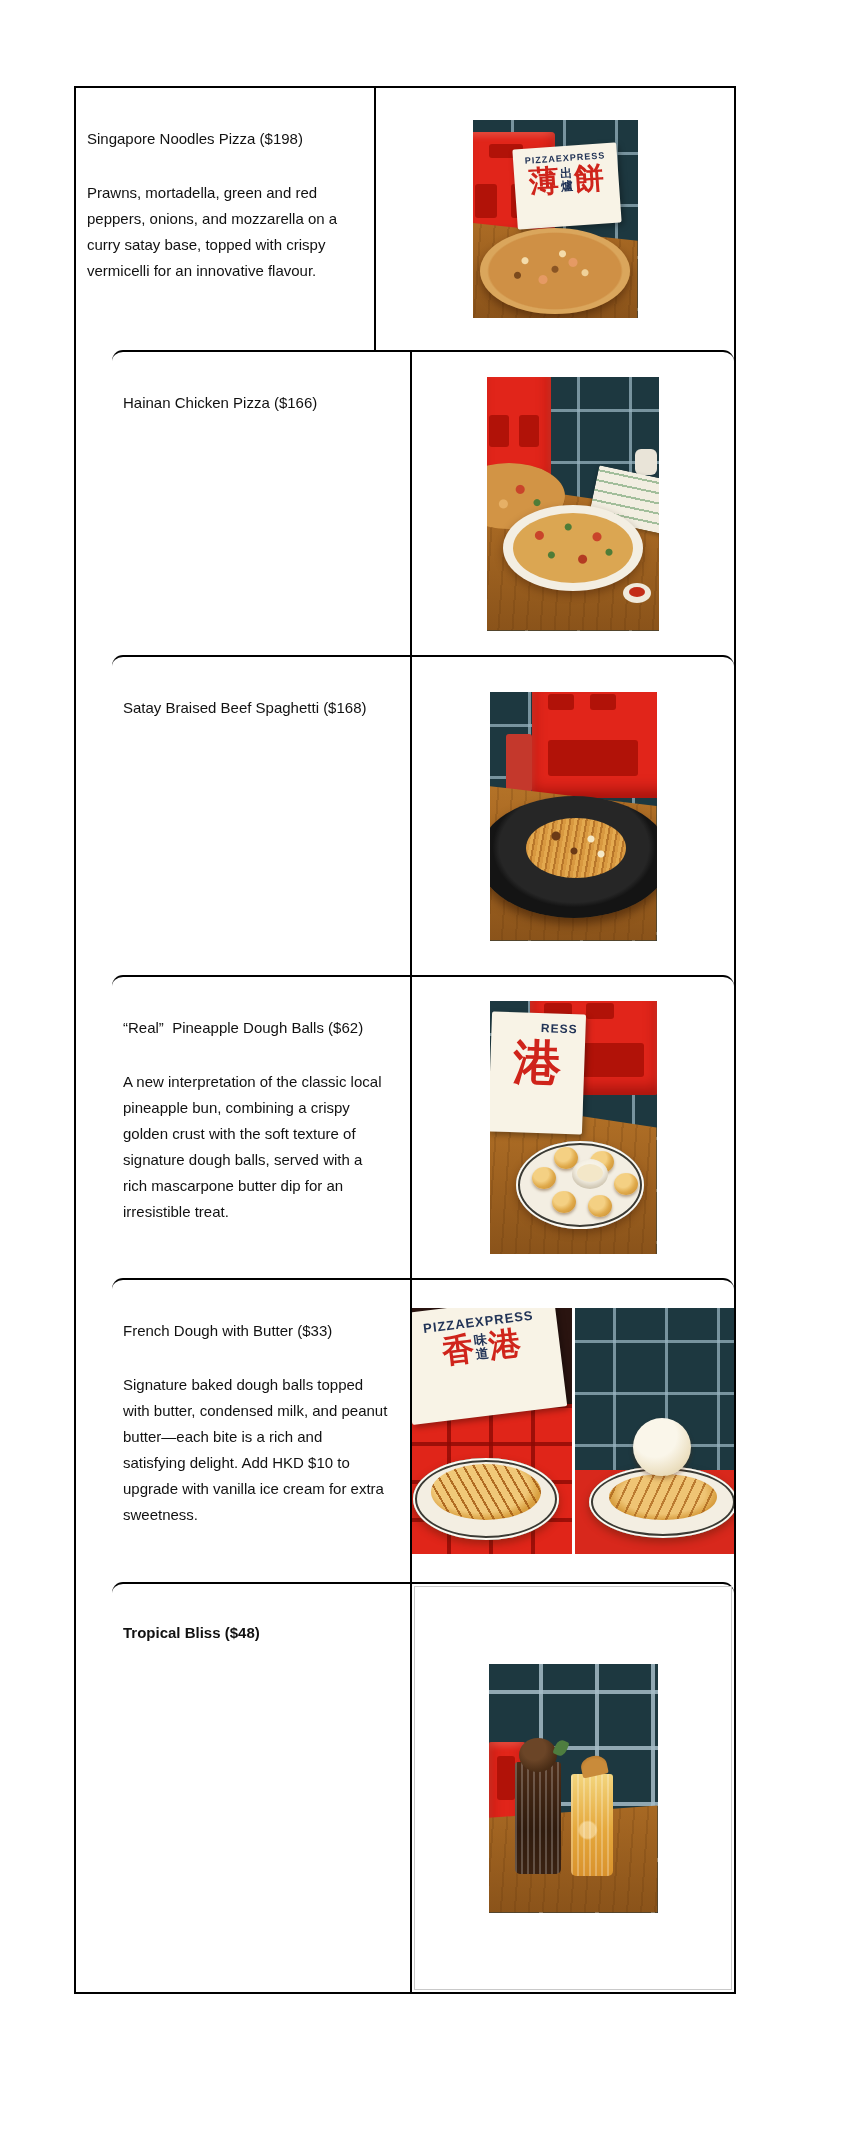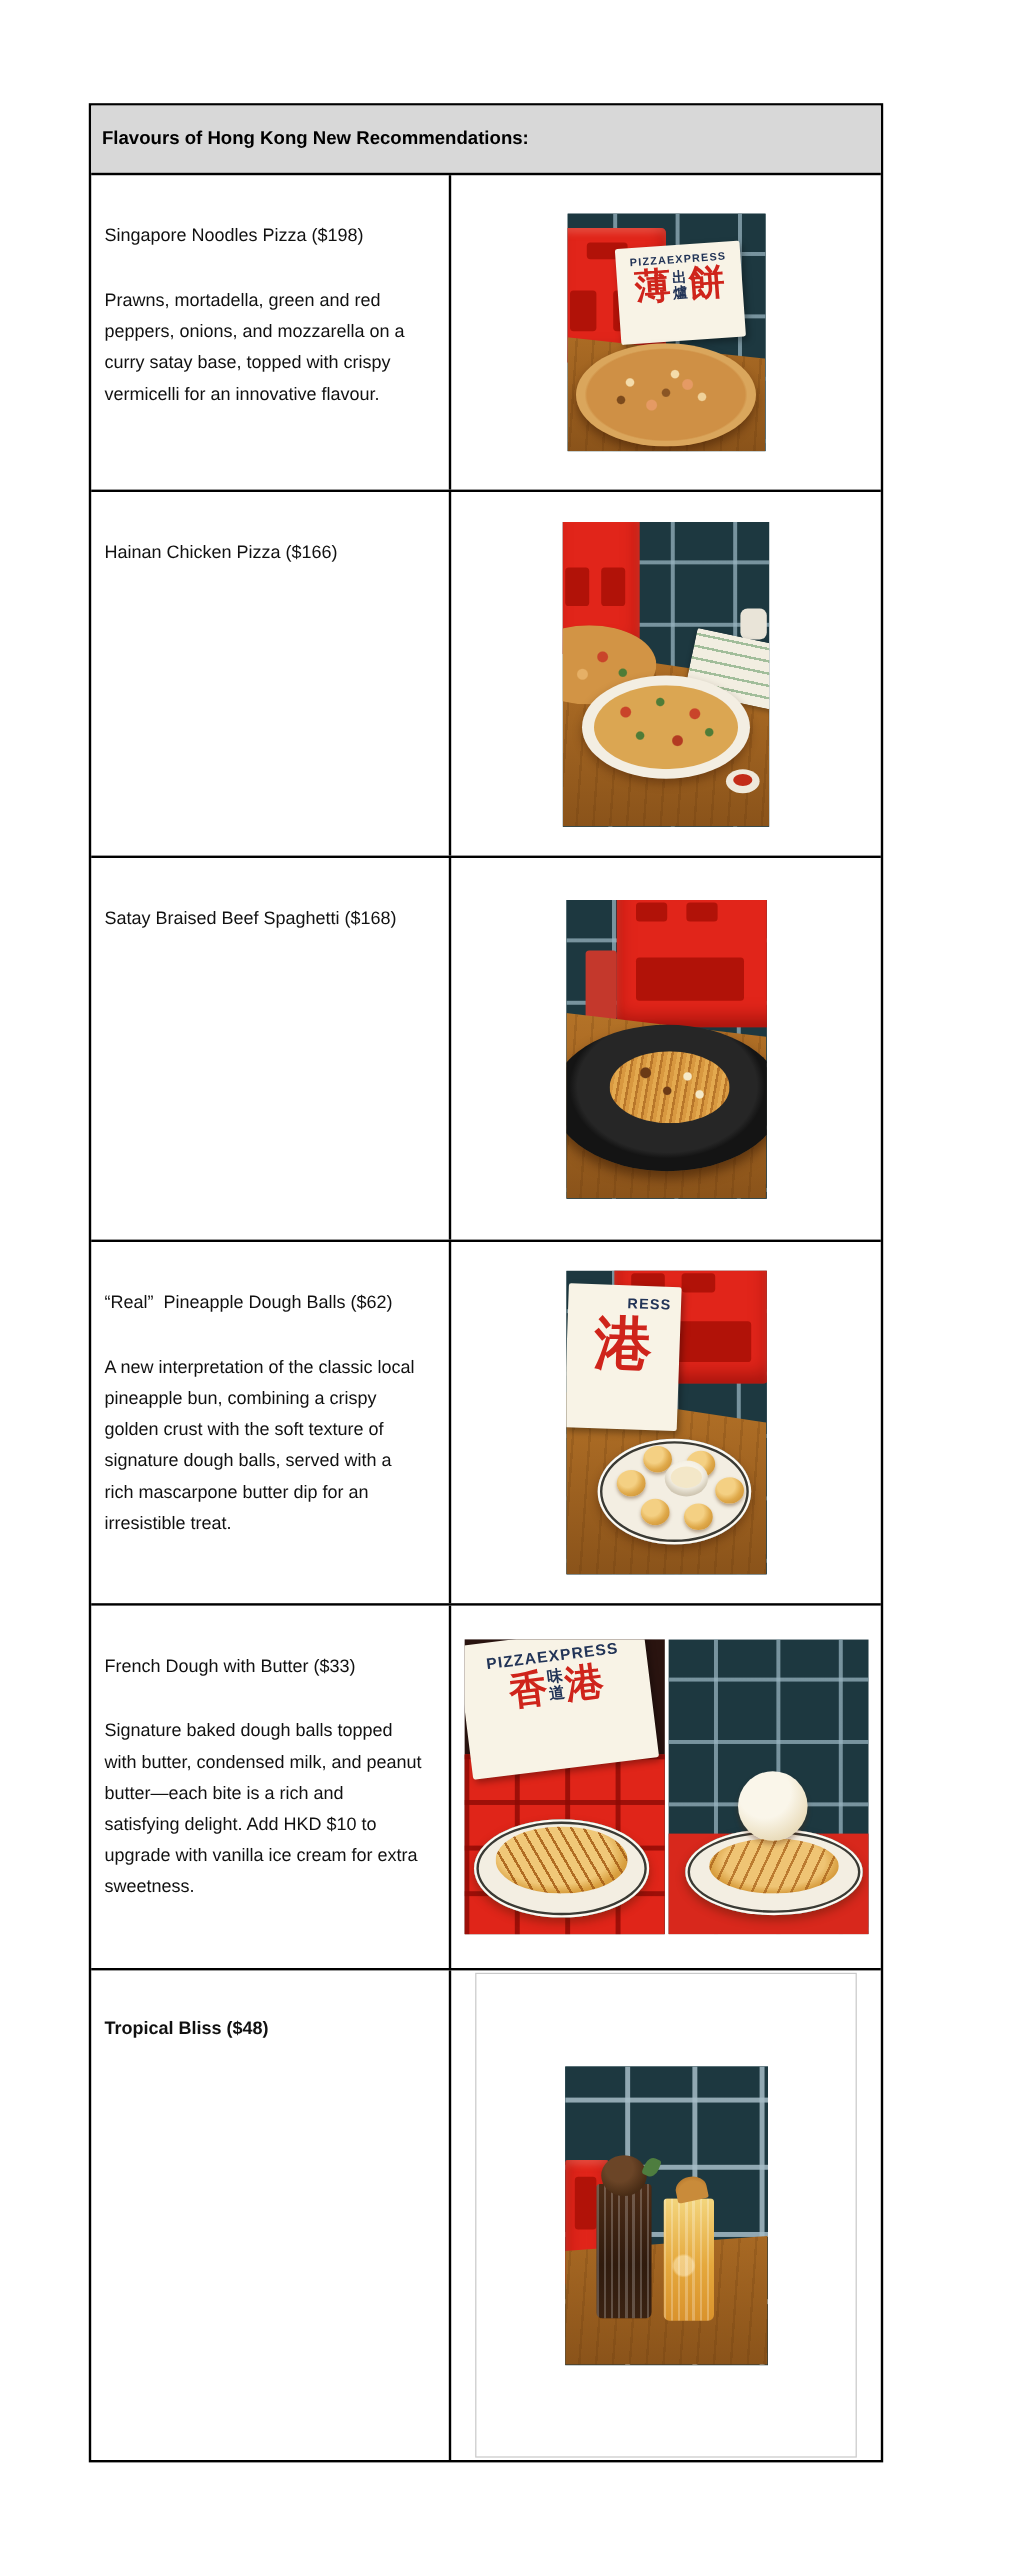--- a/index.html
+++ b/index.html
@@ -10,22 +10,22 @@
     position: absolute; left: 74px; top: 86px; width: 662px;
     border: 2px solid #000; background: #fff;
   }
 
   .hdr-row {
     height: 58px; background: #d8d8d8; display: flex; align-items: center;
     padding-left: 9px; border-bottom: 2px solid #000;
     font-size: 15.5px; font-weight: bold; color: #000;
   }
 
-  .t-row { display: grid; grid-template-columns: 300px 1fr; }
-  .t-row + .t-row { border-top: 2px solid #000; }
+  .t-row { display: grid; grid-template-columns: 300px 1fr; border-radius: 11px; }
+  .t-row + .t-row { border-top: 2px solid #000; margin-left: 36px; }
 
   .text-cell {
     border-right: 2px solid #000; padding: 38px 22px 10px 11px;
     font-size: 15px; color: #111; line-height: 26px;
   }
   .item-title { white-space: pre-wrap; margin-bottom: 28px; }
   .item-desc  { }
 
   .img-cell { display: flex; align-items: center; justify-content: center; overflow: hidden; }
 
@@ -224,23 +224,20 @@
       linear-gradient(180deg, #f3d57d 0%, #e5a83c 55%, #d9922c 100%); }
   .s6 .garnish { position: absolute; left: 92px; top: 92px; width: 26px; height: 20px;
     background: radial-gradient(circle at 50% 80%, #c98b3a 0 60%, #a96a24 100%);
     border-radius: 50% 50% 10% 10%; transform: rotate(-12deg); }
 </style>
 </head>
 <body>
 
 <div class="doc-table">
 
-  <div class="hdr-row">
-    <span>Flavours of Hong Kong New Recommendations:</span>
-  </div>
 
   <div class="t-row" style="height:262px">
     <div class="text-cell">
       <div class="item-title">Singapore Noodles Pizza ($198)</div>
       <div class="item-desc">Prawns, mortadella, green and red peppers, onions, and mozzarella on a curry satay base, topped with crispy vermicelli for an innovative flavour.</div>
     </div>
     <div class="img-cell">
       <div class="photo s1">
         <div class="layer tiles"></div>
         <div class="layer crate">

